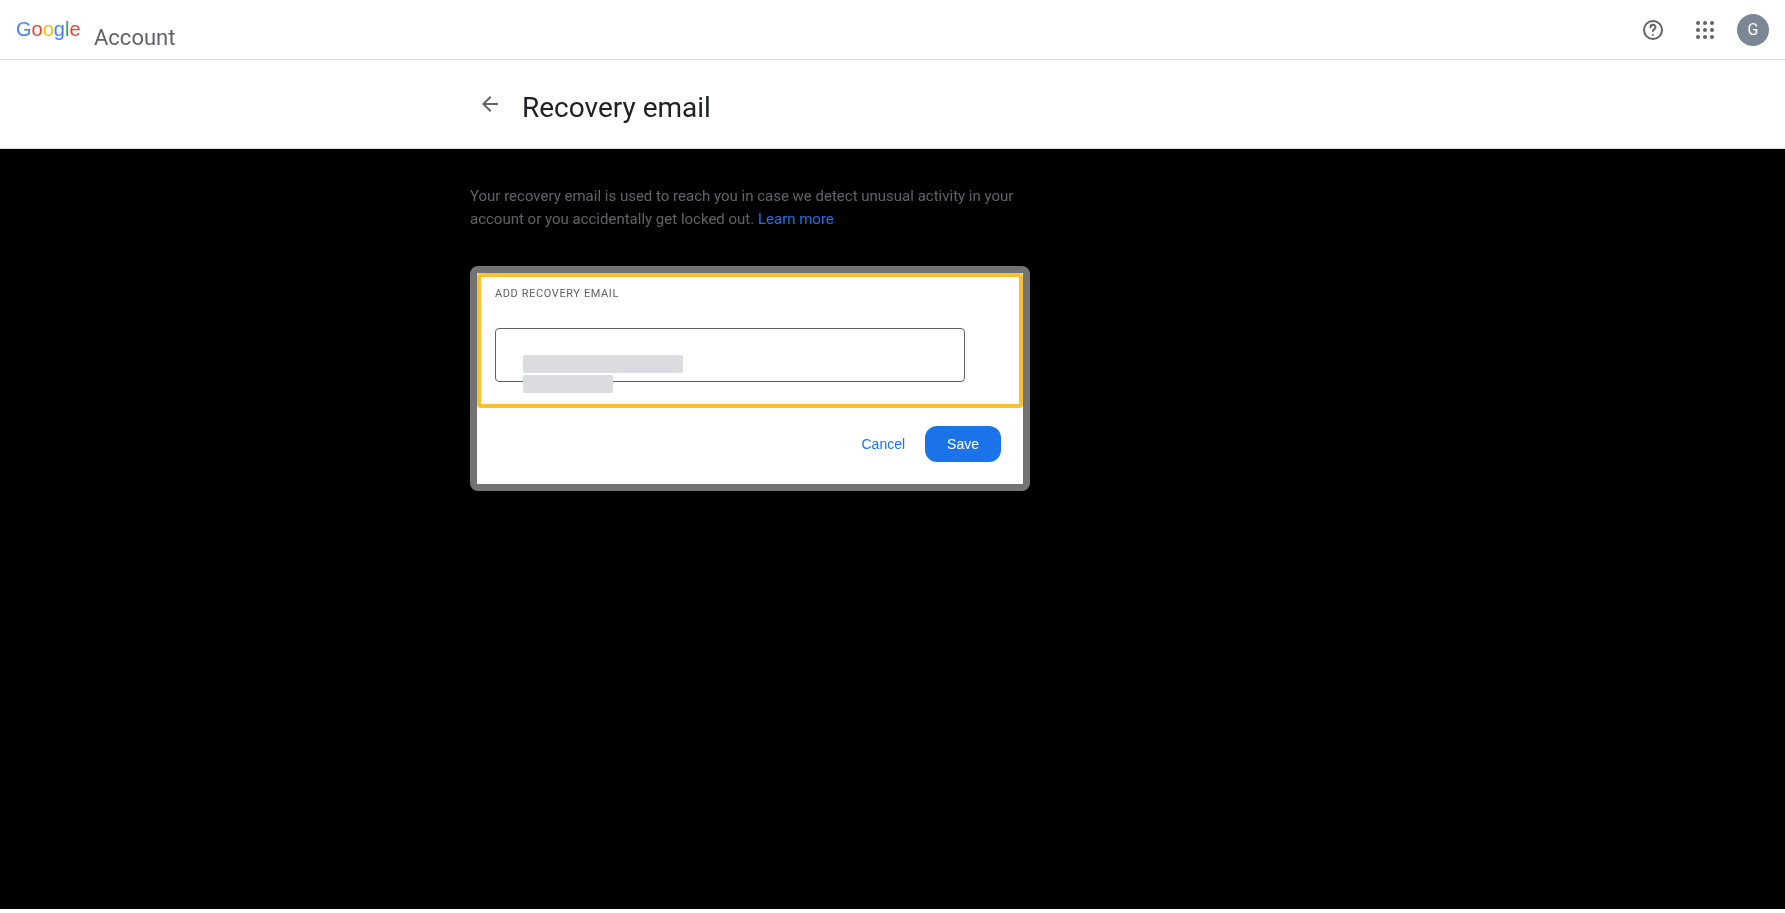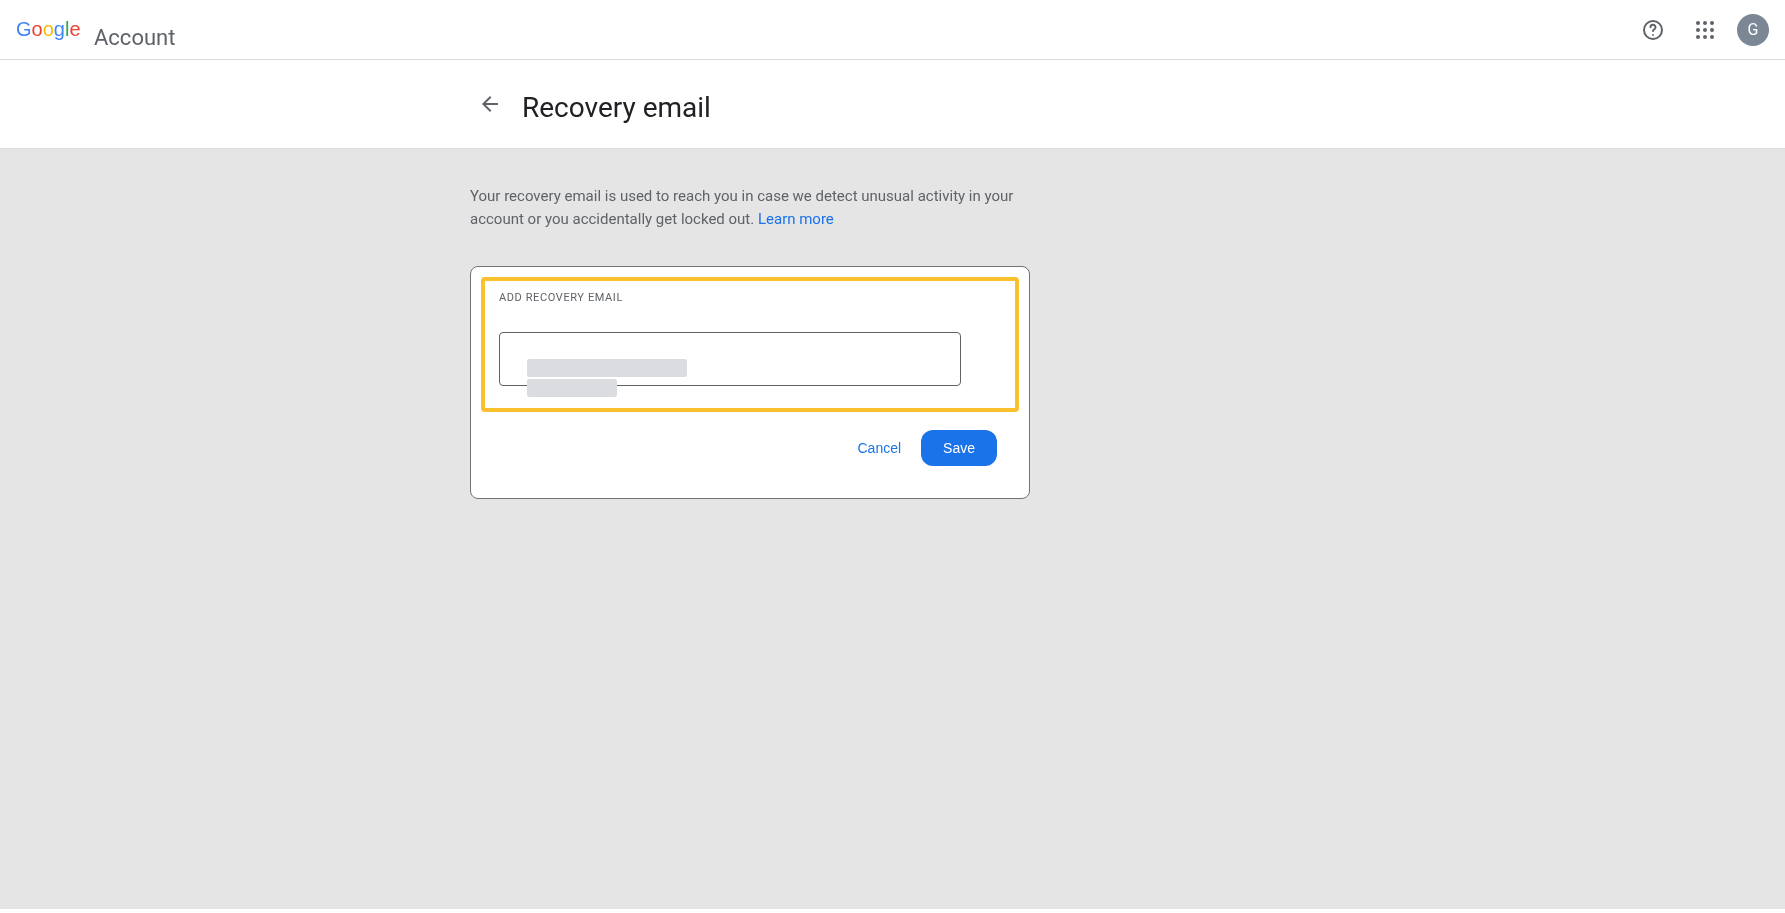--- a/index.html
+++ b/index.html
@@ -78,43 +78,42 @@
   font-size: 28px;
   font-weight: 400;
   color: #202124;
 }
 .divider {
   height: 1px;
   background: #dadce0;
   width: 100%;
 }
 main.body {
-  background: #e5e5e5;
+  background: #000000;
   min-height: calc(913px - 64px - 88px - 1px);
   padding-top: 36px;
 }
 .content-col {
   width: 560px;
   margin-left: 470px;
 }
 .description {
   font-size: 15px;
   line-height: 1.5;
   color: #5f6368;
   margin-bottom: 36px;
 }
 .description a.learn-more {
   color: #1a73e8;
   text-decoration: none;
 }
 .card {
   background: #fff;
-  border: 1px solid #737373;
+  border: 7px solid #737373;
   border-radius: 8px;
-  padding: 10px;
 }
 .focus-frame {
   border: 4px solid #fbc02d;
   border-radius: 4px;
   padding: 10px 14px 22px 14px;
   position: relative;
 }
 .field-label {
   font-size: 11px;
   letter-spacing: 0.6px;

